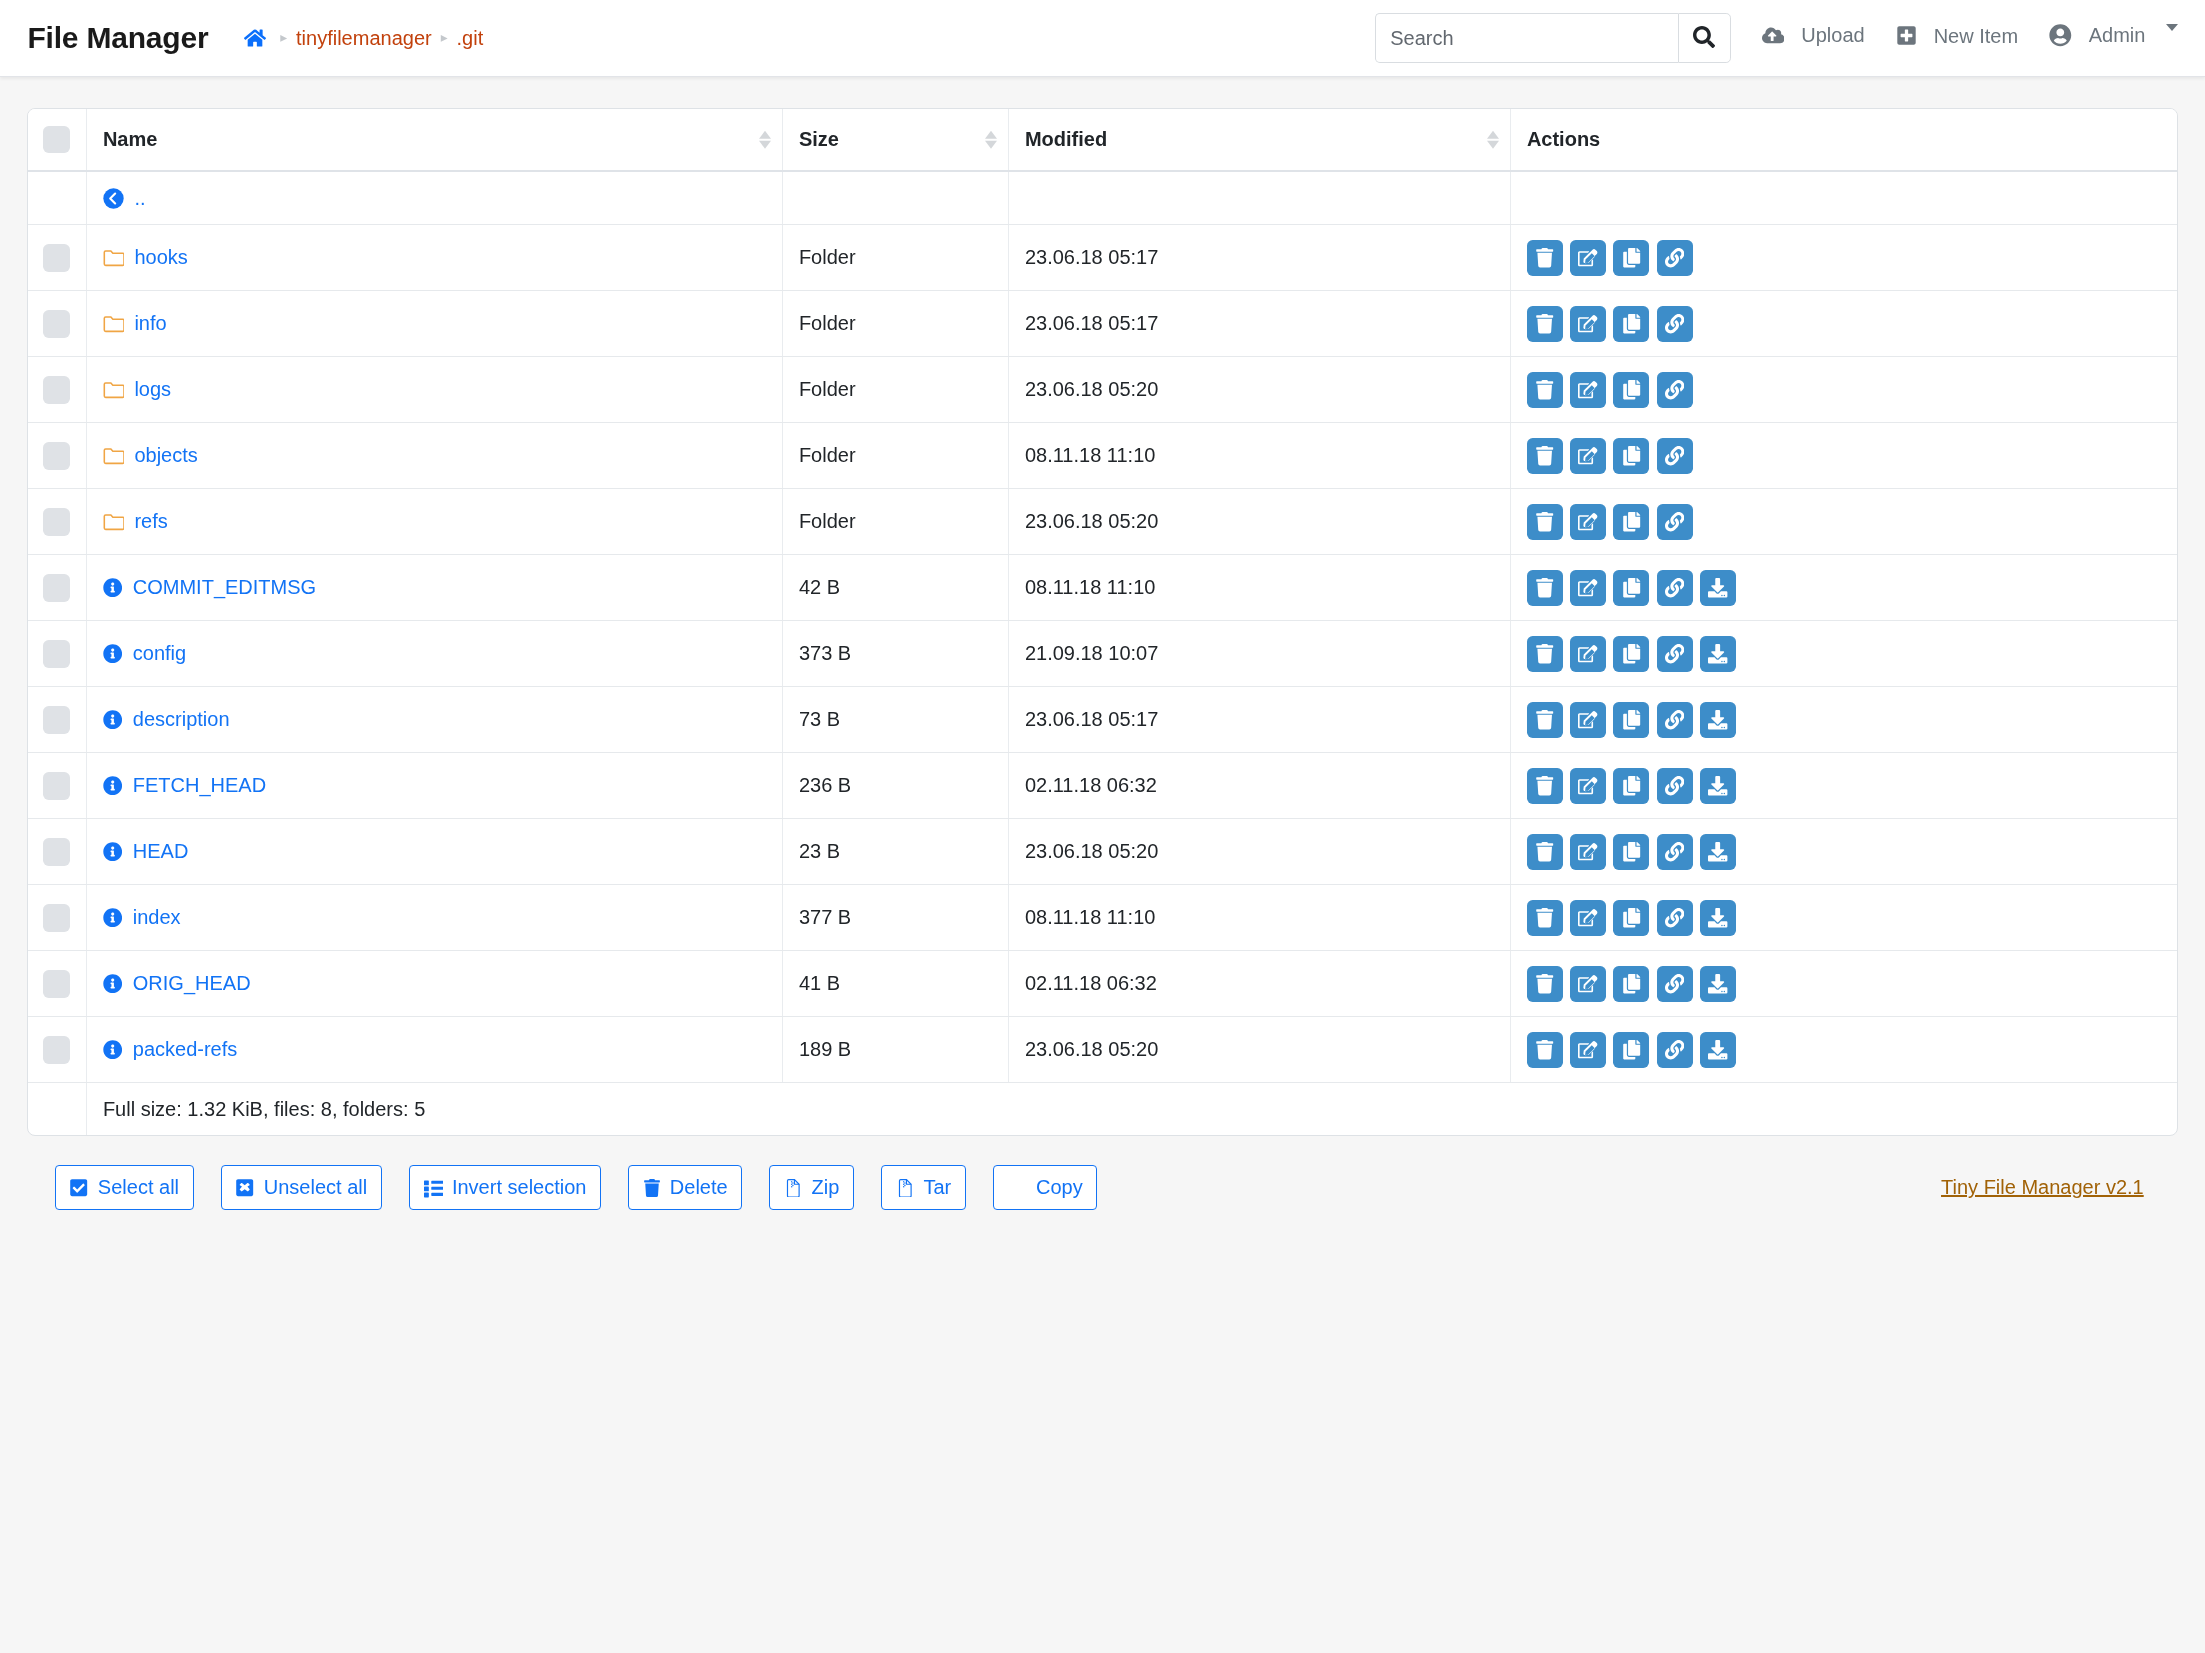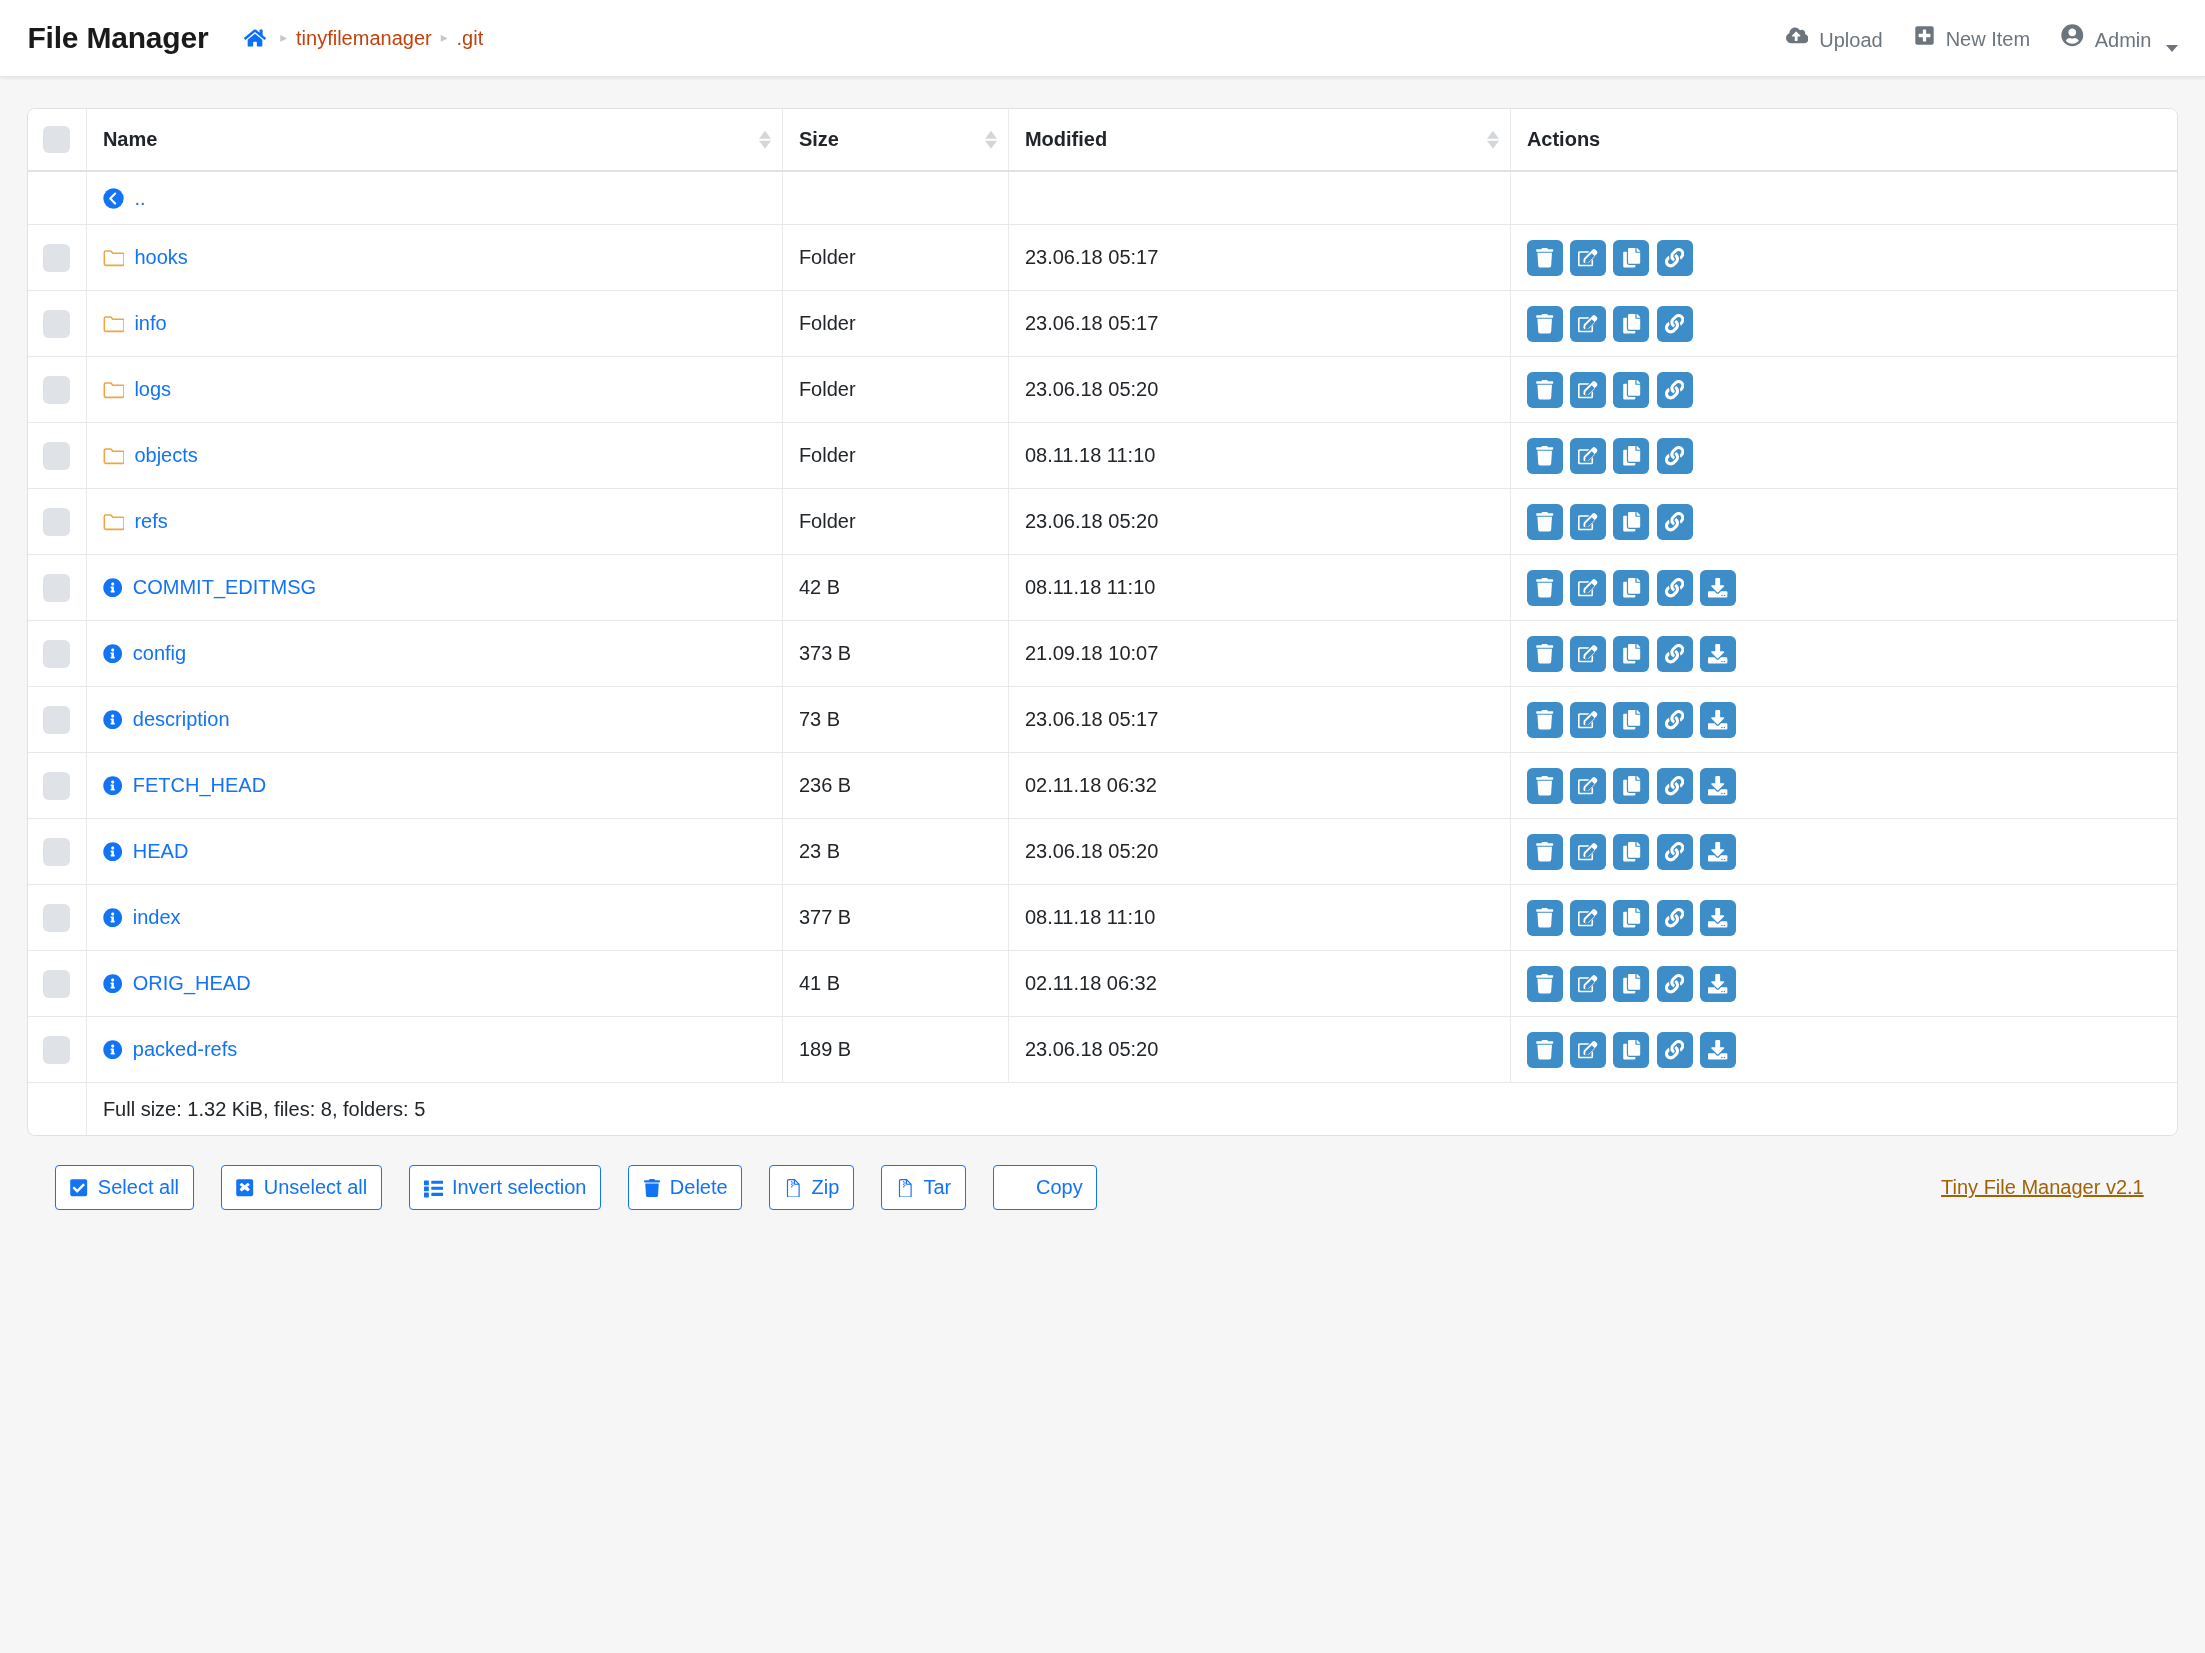--- a/index.html
+++ b/index.html
@@ -89,22 +89,22 @@
     border-radius: 0 4.8px 4.8px 0;
     background: #ffffff;
     display: flex;
     align-items: center;
     justify-content: center;
     cursor: pointer;
     padding: 0;
   }
   .nav-action {
     display: inline-flex;
-    align-items: flex-end;
-    gap: 11px;
+    align-items: flex-start;
+    gap: 17px;
     margin-left: 31px;
     font-size: 20px;
     color: #6c757d;
     text-decoration: none;
     white-space: nowrap;
     cursor: pointer;
   }
   .nav-action .caret {
     width: 0; height: 0;
     border-left: 6.5px solid transparent;
@@ -254,20 +254,30 @@
           <path d="M280.37 148.26L96 300.11V464a16 16 0 0 0 16 16l112.06-.29a16 16 0 0 0 15.92-16V368a16 16 0 0 1 16-16h64a16 16 0 0 1 16 16v95.64a16 16 0 0 0 16 16.05L464 480a16 16 0 0 0 16-16V300L295.67 148.26a12.19 12.19 0 0 0-15.3 0zM571.6 251.47L488 182.56V44.05a12 12 0 0 0-12-12h-56a12 12 0 0 0-12 12v72.61L318.47 43a48 48 0 0 0-61 0L4.34 251.47a12 12 0 0 0-1.6 16.9l25.5 31A12 12 0 0 0 45.15 301l235.22-193.74a12.19 12.19 0 0 1 15.3 0L530.9 301a12 12 0 0 0 16.9-1.6l25.5-31a12 12 0 0 0-1.7-16.93z"></path>
         </svg>
     </a>
     <span class="bc-sep">▸</span>
     <a class="bc-link" href="#">tinyfilemanager</a>
     <span class="bc-sep">▸</span>
     <a class="bc-link" href="#">.git</a>
   </nav>
 
   <div class="nav-right">
+    <div class="search-group">
+      <input class="search-input" type="text" placeholder="Search" style="">
+      <button class="search-btn">
+        <span>
+          <svg width="22" height="22" viewBox="0 0 512 512" fill="#212529">
+              <path d="M505 442.7L405.3 343c-4.5-4.5-10.6-7-17-7H372c27.6-35.3 44-79.7 44-128C416 93.1 322.9 0 208 0S0 93.1 0 208s93.1 208 208 208c48.3 0 92.7-16.4 128-44v16.3c0 6.4 2.5 12.5 7 17l99.7 99.7c9.4 9.4 24.6 9.4 33.9 0l28.3-28.3c9.4-9.4 9.4-24.6.1-34zM208 336c-70.7 0-128-57.2-128-128 0-70.7 57.2-128 128-128 70.7 0 128 57.2 128 128 0 70.7-57.2 128-128 128z"></path>
+            </svg>
+        </span>
+      </button>
+    </div>
 
     <a class="nav-action" href="#">
       <span>
         <svg width="22.6" height="22.6" viewBox="0 0 640 512" fill="currentColor">
             <path d="M537.6 226.6c4.1-10.7 6.4-22.4 6.4-34.6 0-53-43-96-96-96-19.7 0-38.1 6-53.3 16.2C367 64.2 315.3 32 256 32c-88.4 0-160 71.6-160 160 0 2.7.1 5.4.2 8.1C40.2 219.8 0 273.2 0 336c0 79.5 64.5 144 144 144h368c70.7 0 128-57.3 128-128 0-61.9-44-113.6-102.4-125.4zM393.4 288H328v112c0 8.8-7.2 16-16 16h-48c-8.8 0-16-7.2-16-16V288h-65.4c-14.3 0-21.4-17.2-11.3-27.3l105.4-105.4c6.2-6.2 16.4-6.2 22.6 0l105.4 105.4c10.1 10.1 2.9 27.3-11.3 27.3z"></path>
           </svg>
       </span>
       <span>Upload</span>
     </a>
 

